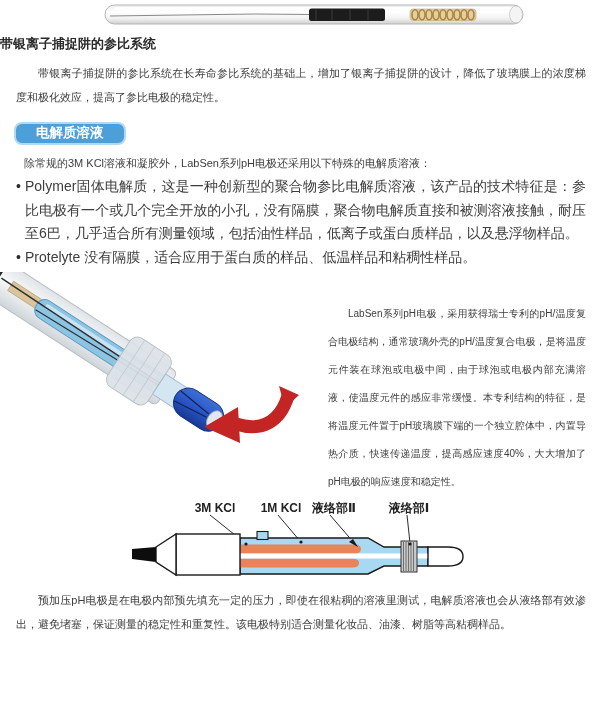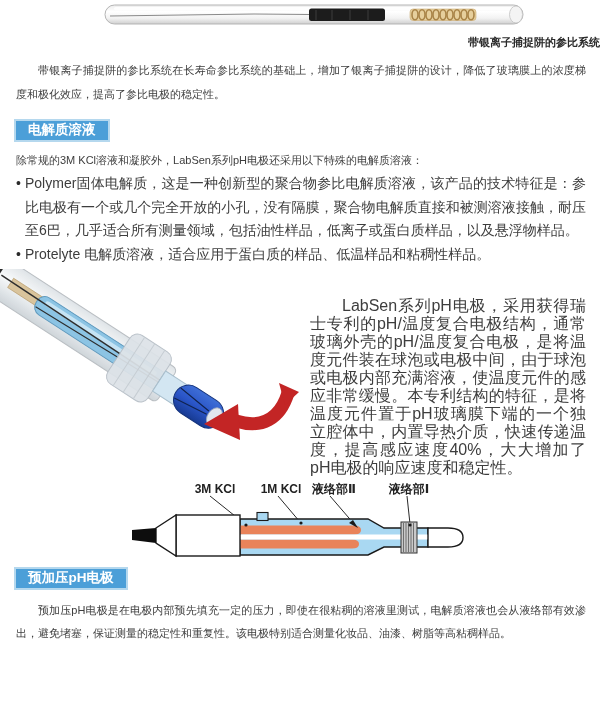--- a/index.html
+++ b/index.html
@@ -1,35 +1,35 @@
 <!DOCTYPE html>
 <html><head>
 <meta charset="utf-8">
 <style>
   html,body{margin:0;padding:0;background:#ffffff;}
   .page{
     position:relative;width:600px;height:713px;overflow:hidden;background:#fff;
     font-family:"Liberation Sans","DejaVu Sans",sans-serif;color:#3d3d3d;
   }
   .figure{margin:3px 0 0 104px;}
-  .figcap{margin-top:5px;text-align:right;font-size:11px;font-weight:bold;color:#2a2a2a;}
+  .figcap{margin-top:5px;text-align:left;font-size:13px;font-weight:bold;color:#2a2a2a;}
   .para{font-size:11px;line-height:23.5px;text-align:justify;margin:9px 14px 0 16px;text-indent:2em;}
-  .lead{font-size:11px;line-height:23.5px;margin:7px 14px 0 16px;}
+  .lead{font-size:11px;line-height:23.5px;margin:7px 14px 0 24px;}
   ul.bullets{margin:0 14px 0 16px;padding:0;list-style:none;font-size:14px;line-height:23.5px;text-align:justify;}
   ul.bullets li{position:relative;padding-left:9px;}
   ul.bullets li::before{content:"•";position:absolute;left:0;top:0;color:#2a2a2a;}
   .badge-row{margin-left:14px;}
   .badge{
     display:inline-block;background:#4c9fd8;border:2px solid #b5d8ee;color:#fff;
-    font-weight:bold;font-size:13.5px;line-height:1;padding:2px 12px 3px;border-radius:0;
+    font-weight:bold;font-size:13.5px;line-height:1;padding:2px 20px 3px;border-radius:8px;
   }
   .b1{margin-top:13px;} .b2{margin-top:5px;} .b3{margin-top:3px;} .b4{margin-top:6px;}
   .sec3{display:flex;margin-top:3px;}
   .sec3-img{width:300px;height:178px;flex:none;}
-  .sec3-text{width:276px;margin-left:10px;margin-right:14px;font-size:16px;line-height:18px;
+  .sec3-text{width:276px;margin-left:28px;margin-right:14px;font-size:10px;line-height:28px;
     text-align:justify;text-indent:2em;padding-top:28px;}
   .diagram{display:block;margin:2px 0 0 118px;}
   svg text{font-family:"Liberation Sans","DejaVu Sans",sans-serif;}
 </style>
 </head>
 <body>
 
 <div class="page">
 
   <div class="figure">
@@ -63,21 +63,21 @@
     </svg>
   </div>
   <div class="figcap">带银离子捕捉阱的参比系统</div>
 
   <p class="para">带银离子捕捉阱的参比系统在长寿命参比系统的基础上，增加了银离子捕捉阱的设计，降低了玻璃膜上的浓度梯度和极化效应，提高了参比电极的稳定性。</p>
 
   <div class="badge-row b1"><span class="badge">电解质溶液</span></div>
   <div class="lead">除常规的3M KCl溶液和凝胶外，LabSen系列pH电极还采用以下特殊的电解质溶液：</div>
   <ul class="bullets">
     <li>Polymer固体电解质，这是一种创新型的聚合物参比电解质溶液，该产品的技术特征是：参比电极有一个或几个完全开放的小孔，没有隔膜，聚合物电解质直接和被测溶液接触，耐压至6巴，几乎适合所有测量领域，包括油性样品，低离子或蛋白质样品，以及悬浮物样品。</li>
-    <li>Protelyte 电解质溶液，适合应用于蛋白质的样品、低温样品和粘稠性样品。</li>
+    <li>Protelyte 没有隔膜，适合应用于蛋白质的样品、低温样品和粘稠性样品。</li>
   </ul>
 
   <div class="sec3">
     <div class="sec3-img">
       <svg width="300" height="178" viewBox="0 0 300 178">
         <defs>
           <linearGradient id="gBody" x1="0" y1="0" x2="0" y2="1">
             <stop offset="0" stop-color="#dde2e6"></stop>
               <stop offset="0.4" stop-color="#f8fafb"></stop>
               <stop offset="1" stop-color="#ccd3d8"></stop>
@@ -142,16 +142,15 @@
     <circle cx="183" cy="44" r="1.6" fill="#1a1a1a"></circle>
     <polygon points="240,49 231,44 235,41" fill="#1a1a1a"></polygon>
     <circle cx="292" cy="46" r="1.6" fill="#1a1a1a"></circle>
 
     <text x="97" y="14" text-anchor="middle" font-size="12" font-weight="bold" fill="#222222">3M KCl</text>
     <text x="163" y="14" text-anchor="middle" font-size="12" font-weight="bold" fill="#222222">1M KCl</text>
     <text x="216" y="14" text-anchor="middle" font-size="12" font-weight="bold" fill="#222222">液络部Ⅱ</text>
     <text x="291" y="14" text-anchor="middle" font-size="12" font-weight="bold" fill="#222222">液络部Ⅰ</text>
   </svg>
 
-  <div class="badge-row b4"><span class="badge">预加压pH电极</span></div>
   <p class="para">预加压pH电极是在电极内部预先填充一定的压力，即使在很粘稠的溶液里测试，电解质溶液也会从液络部有效渗出，避免堵塞，保证测量的稳定性和重复性。该电极特别适合测量化妆品、油漆、树脂等高粘稠样品。</p>
 
 </div>
 
 </body></html>

